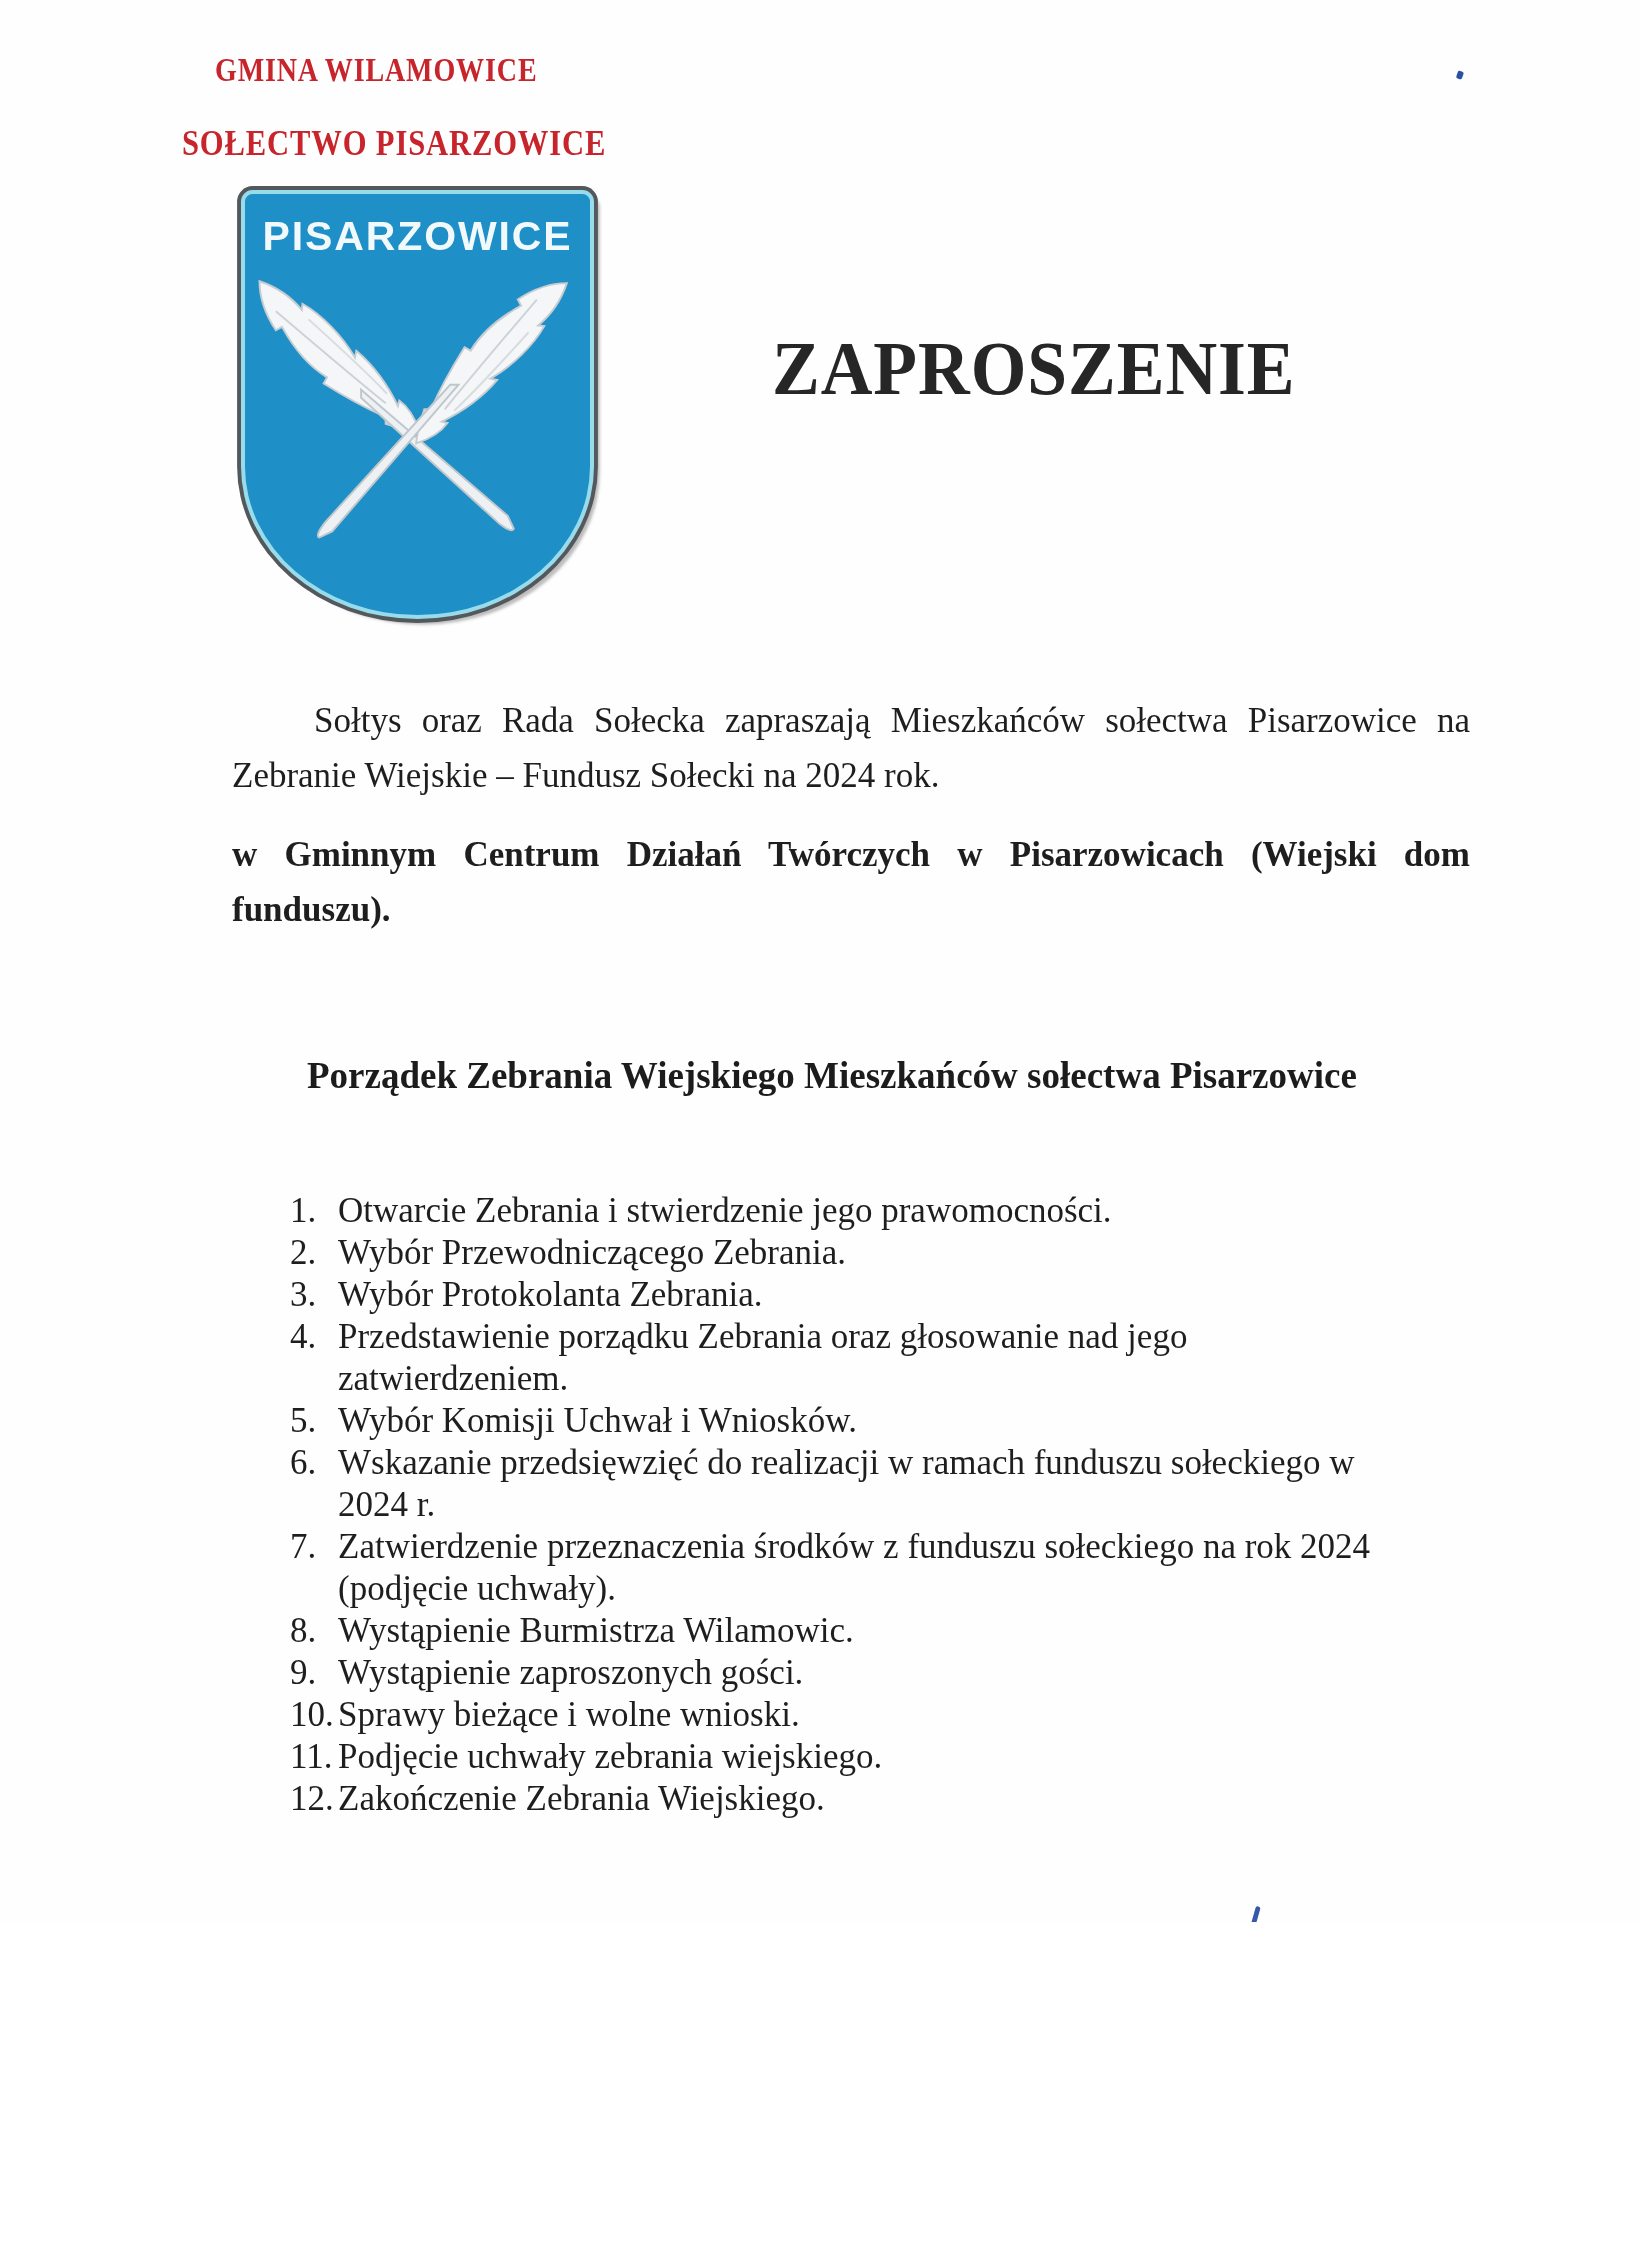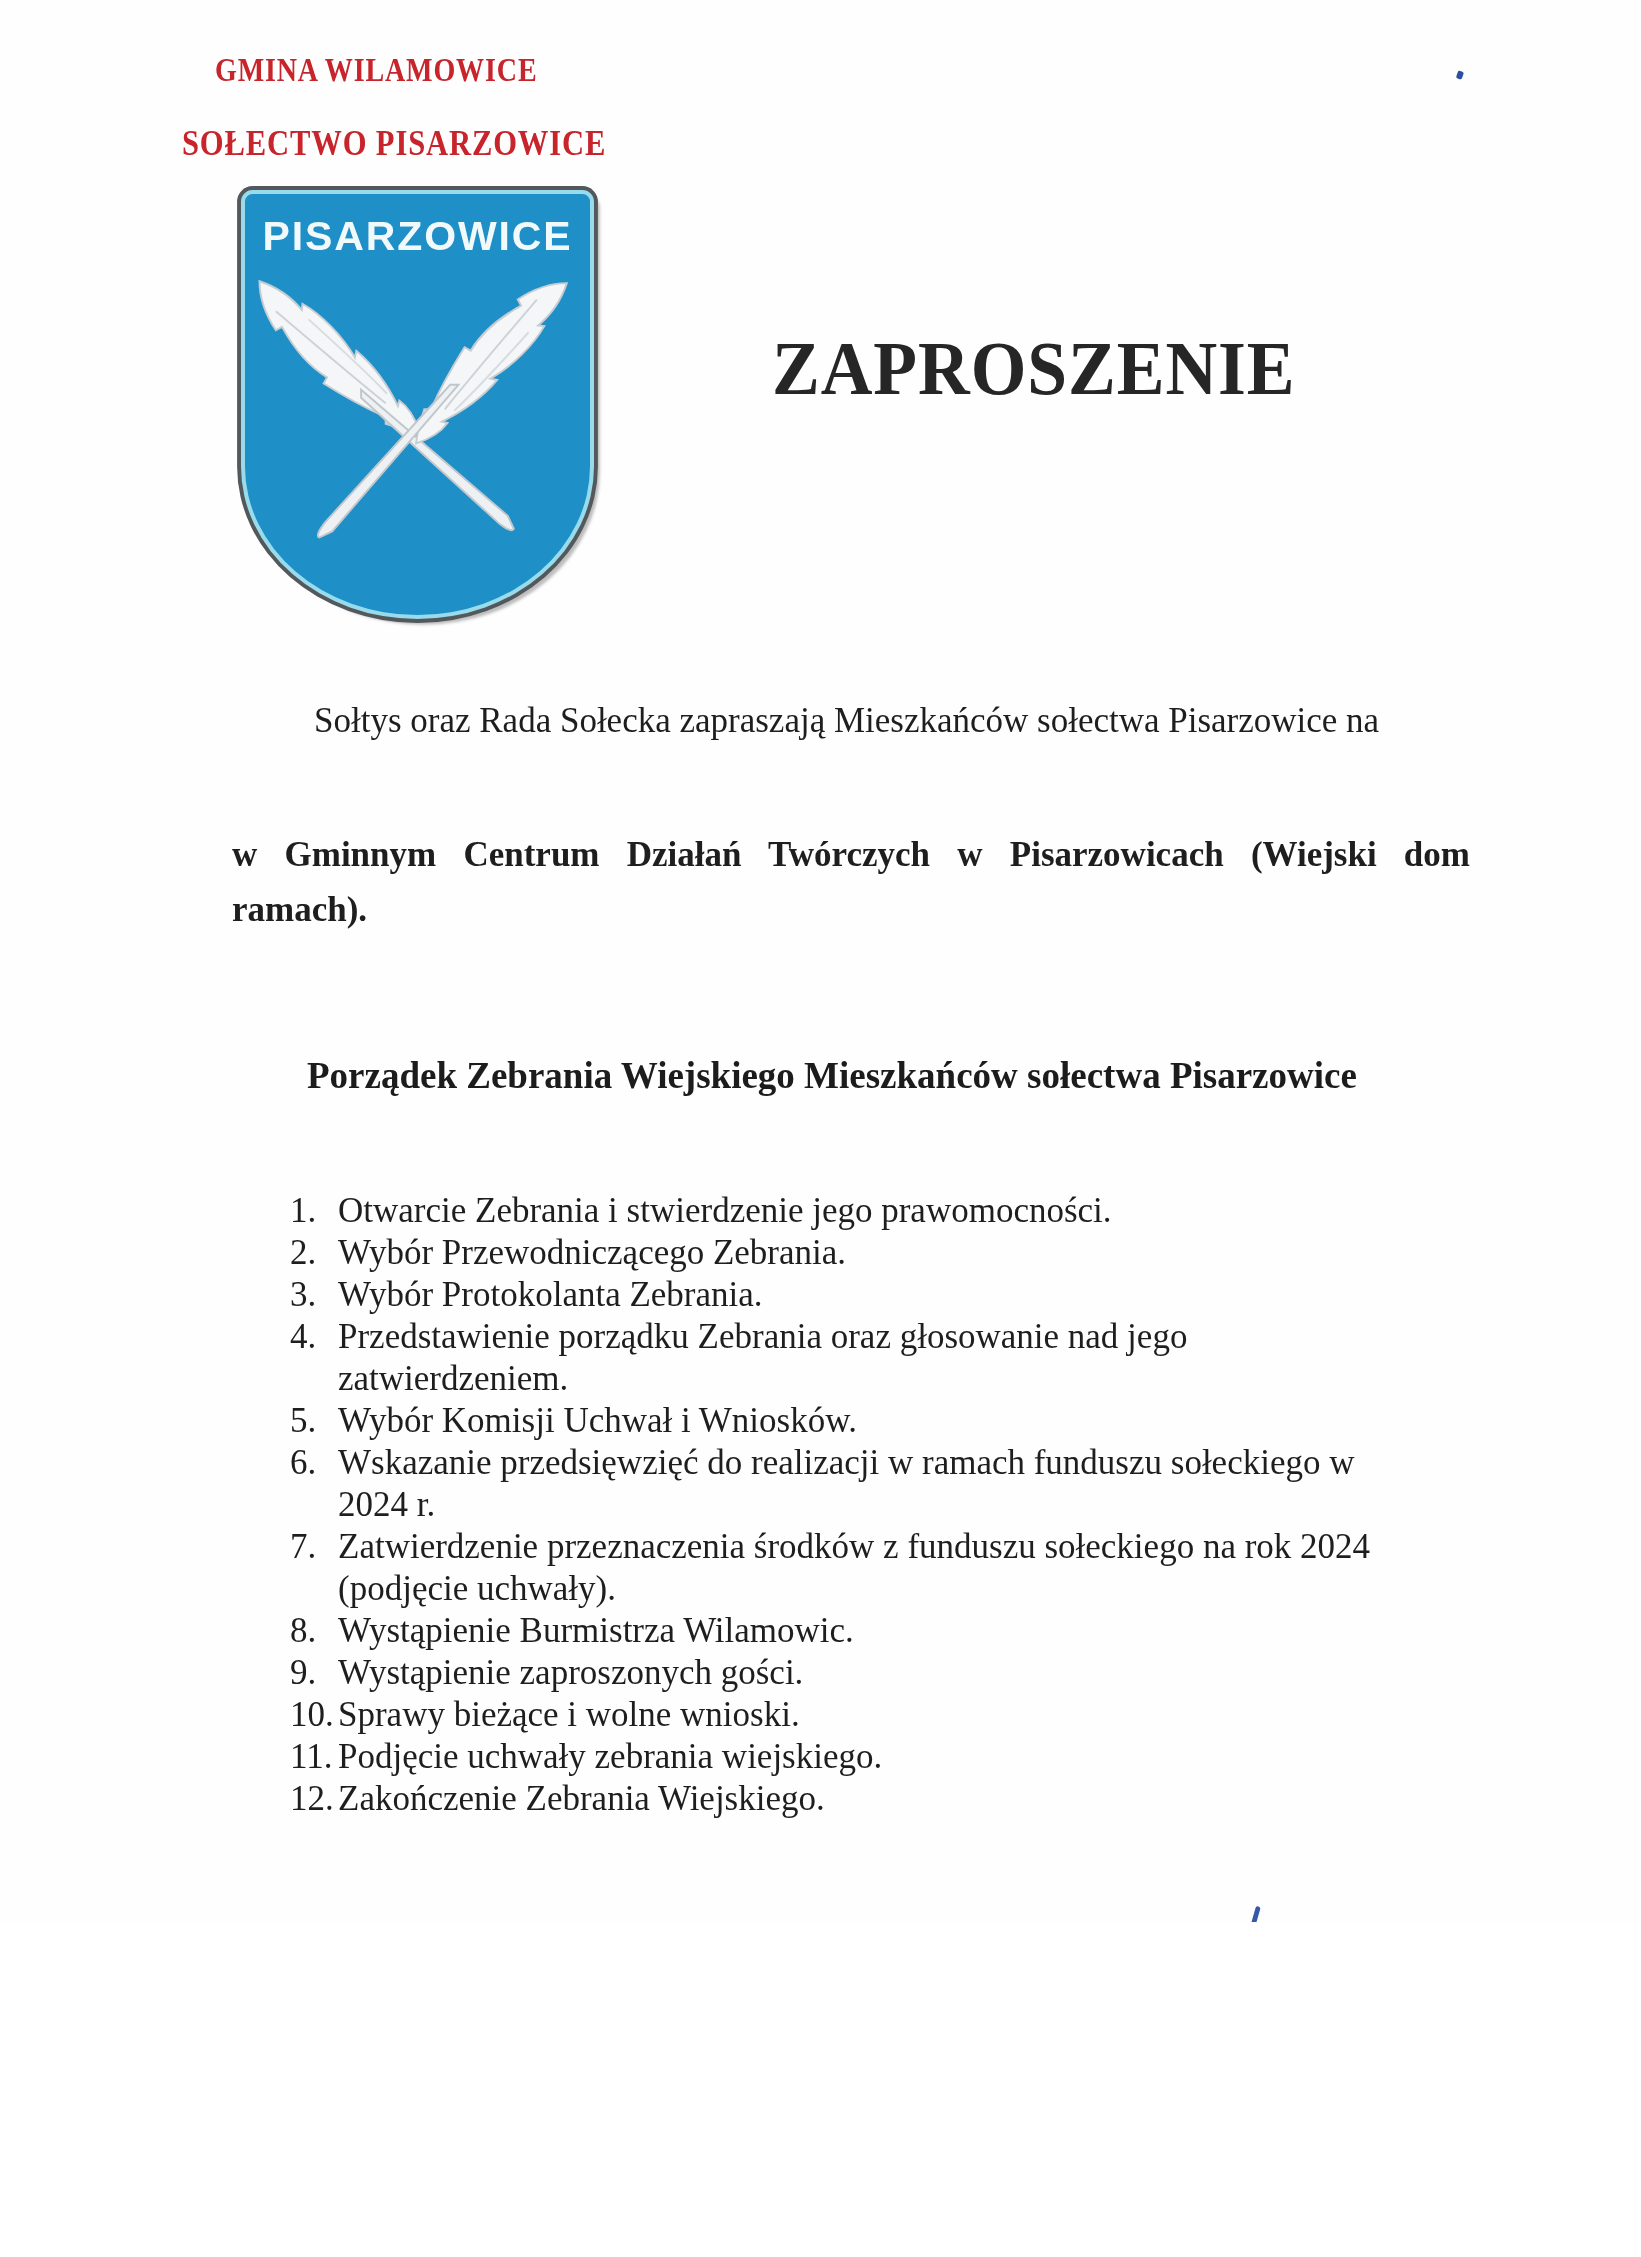--- a/index.html
+++ b/index.html
@@ -98,25 +98,26 @@
       <use href="#feather" transform="translate(22,97) rotate(-45)"></use>
       <use href="#feather" transform="translate(335,99) rotate(45)"></use>
     </svg>
     <div class="shield-label">PISARZOWICE</div>
   </div>
 
   <div class="title">ZAPROSZENIE</div>
 
   <div class="para indent intro">
       <div class="ln">Sołtys oraz  Rada Sołecka zapraszają Mieszkańców sołectwa Pisarzowice na</div>
+      <div class="ln">Zebranie Wiejskie – Fundusz Sołecki na 2024 rok.</div>
     </div>
 
   <div class="para bold details">
       <div class="ln">w Gminnym Centrum Działań Twórczych w Pisarzowicach (Wiejski dom</div>
-      <div class="ln">ramach).</div>
+      <div class="ln">funduszu).</div>
     </div>
 
   <div class="agenda-heading">Porządek Zebrania Wiejskiego Mieszkańców sołectwa Pisarzowice</div>
 
   <div class="agenda-list">
     <div class="agenda-item">
         <span class="num">1.</span>
         <div class="txt">
           <div>Otwarcie Zebrania i stwierdzenie jego prawomocności.</div>
         </div>

